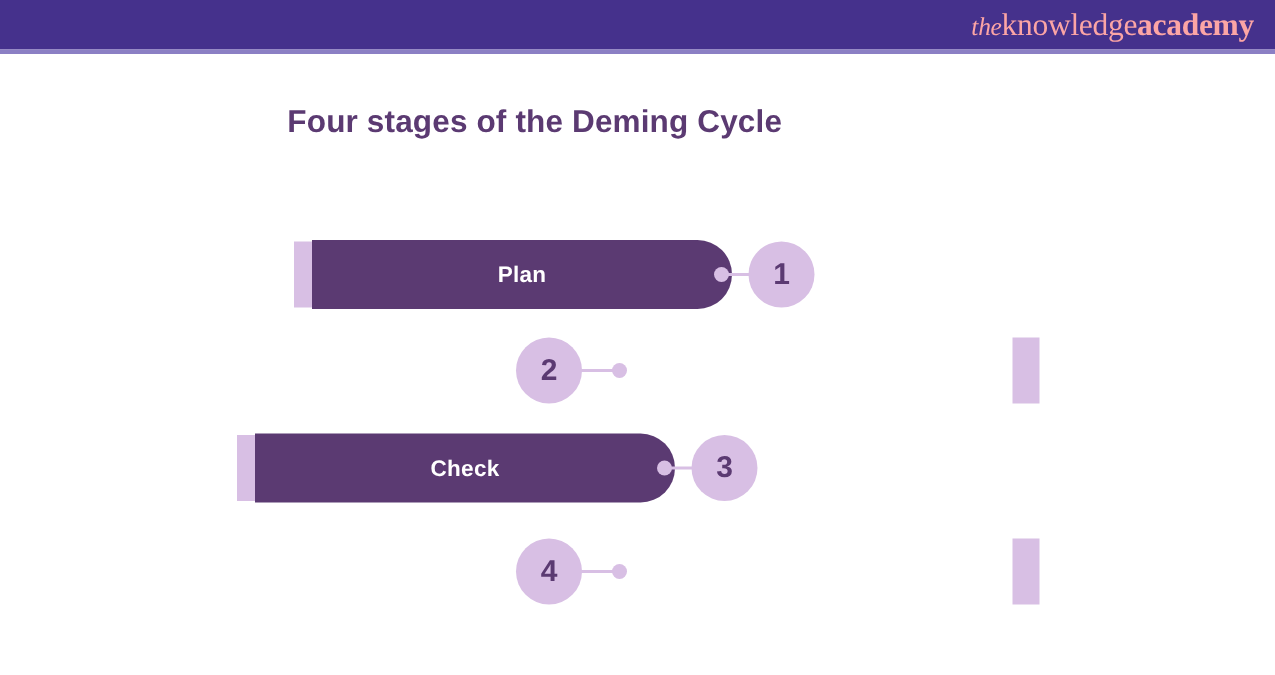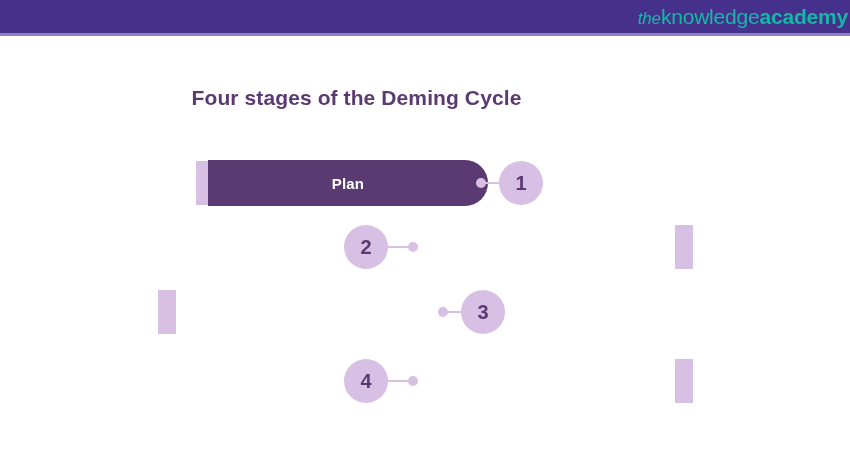--- a/index.html
+++ b/index.html
@@ -29,44 +29,44 @@
   }
   .header-underline {
     position: absolute;
     left: 0;
     top: 33px;
     width: 850px;
     height: 3px;
     background: #8b7fc4;
   }
   .logo {
-    color: #14b8a6;
-    font-family: Liberation Sans, sans-serif;
+    color: #fca5a5;
+    font-family: Liberation Serif, serif;
     font-size: 21px;
     line-height: 1;
     white-space: nowrap;
-    margin-right: 2px;
+    margin-right: 14px;
     letter-spacing: -0.2px;
   }
   .logo .logo-the {
     font-style: italic;
     font-size: 17px;
   }
   .logo .logo-knowledge {
     font-weight: normal;
   }
   .logo .logo-academy {
     font-weight: bold;
   }
 
   
   .page-title {
     position: absolute;
     left: 0;
-    top: 86px;
+    top: 70px;
     width: 713px;
     text-align: center;
     color: #5B3A72;
     font-size: 21px;
     font-weight: bold;
     letter-spacing: 0.1px;
   }
 
   
   .stages {
@@ -191,20 +191,23 @@
     <div class="num-circle left-pos">
       <span>2</span>
     </div>
     <div class="connector left-side"></div>
     <div class="dot at-left"></div>
     <div class="cap right"></div>
   </div>
 
   <div class="stage-row r3">
     <div class="cap left"></div>
+    <div class="bar to-right">
+      <span>Check</span>
+    </div>
     <div class="dot at-right"></div>
     <div class="connector right-side"></div>
     <div class="num-circle right-pos">
       <span>3</span>
     </div>
   </div>
 
   <div class="stage-row r4">
     <div class="num-circle left-pos">
       <span>4</span>

